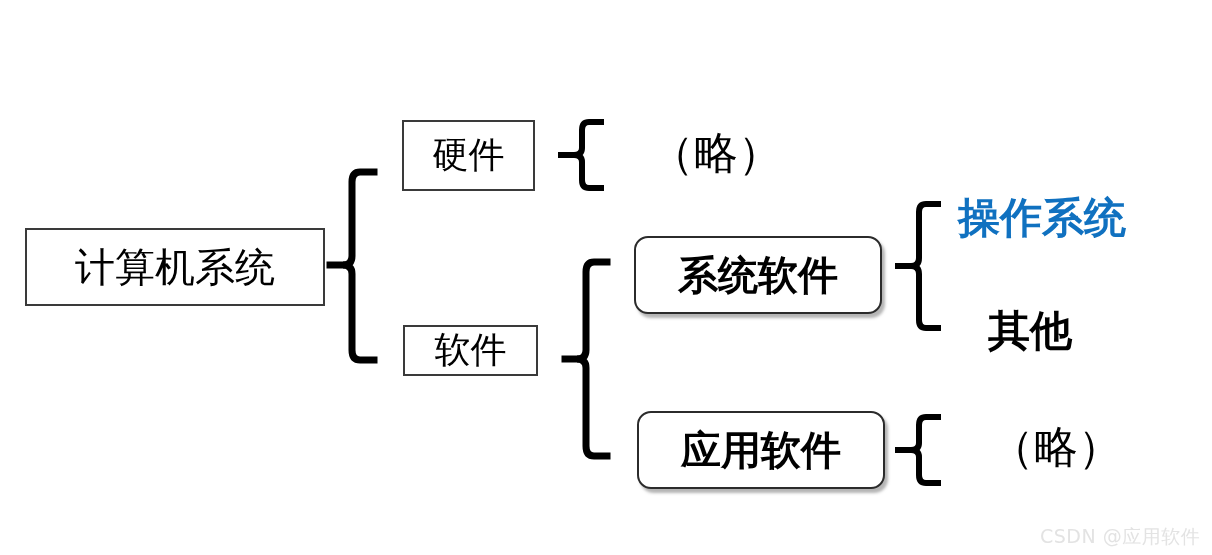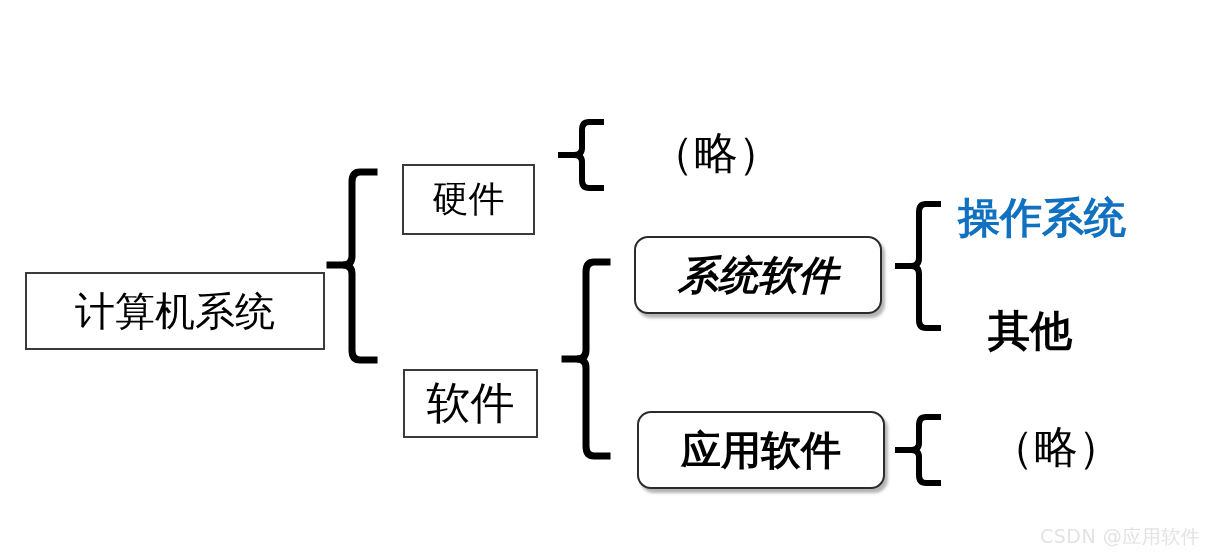--- a/index.html
+++ b/index.html
@@ -26,21 +26,20 @@
     color: #000000;
     white-space: nowrap;
   }
 
   
   .rect-box {
     border: 2px solid #3a3a3a;
     background: #ffffff;
     font-family: "DejaVu Serif", "Liberation Serif", serif;
     font-weight: 400;
-    margin-top: 44px;
   }
 
   
   .round-box {
     border: 2px solid #2b2b2b;
     border-radius: 14px;
     background: #ffffff;
     font-family: "DejaVu Sans", "Liberation Sans", sans-serif;
     font-weight: 700;
     box-shadow: 3px 4px 3px rgba(120,120,120,0.55);
@@ -102,30 +101,30 @@
     <span>硬件</span>
   </div>
 
   <svg class="brace" style="left:561px; top:118px; width:42px; height:76px;" viewBox="0 0 42 76">
     <path d="M 40 4 L 28 4 Q 21 4 21 12 L 21 30 Q 21 37 13 37 Q 21 37 21 44 L 21 62 Q 21 70 28 70 L 40 70" stroke-width="6"></path>
     <path d="M 13 37 L 0 37" stroke-width="6"></path>
   </svg>
 
   <div class="leaf leaf-serif" style="left:650px; top:124px; font-size:44px;">（略）</div>
 
-  <div class="node rect-box" style="left:403px; top:325px; width:135px; height:69px; font-size:44px;">
+  <div class="node rect-box" style="left:403px; top:325px; width:135px; height:51px; font-size:36px;">
     <span>软件</span>
   </div>
 
   <svg class="brace" style="left:565px; top:258px; width:44px; height:205px;" viewBox="0 0 44 205">
     <path d="M 42 4 L 29 4 Q 21 4 21 14 L 21 92 Q 21 101 12 101 Q 21 101 21 110 L 21 188 Q 21 198 29 198 L 42 198" stroke-width="7"></path>
     <path d="M 12 101 L 0 101" stroke-width="7"></path>
   </svg>
 
-  <div class="node round-box" style="left:634px; top:236px; width:248px; height:78px; font-size:40px;font-style:italic;">
+  <div class="node round-box" style="left:634px; top:236px; width:248px; height:78px; font-size:40px;">
     <span>系统软件</span>
   </div>
 
   <svg class="brace" style="left:898px; top:200px; width:42px; height:136px;" viewBox="0 0 42 136">
     <path d="M 40 4 L 28 4 Q 21 4 21 12 L 21 58 Q 21 66 13 66 Q 21 66 21 74 L 21 120 Q 21 128 28 128 L 40 128" stroke-width="6"></path>
     <path d="M 13 66 L 0 66" stroke-width="6"></path>
   </svg>
 
   <div class="leaf leaf-bold" style="left:958px; top:190px; font-size:42px; color:#1071c0;">操作系统</div>
 

